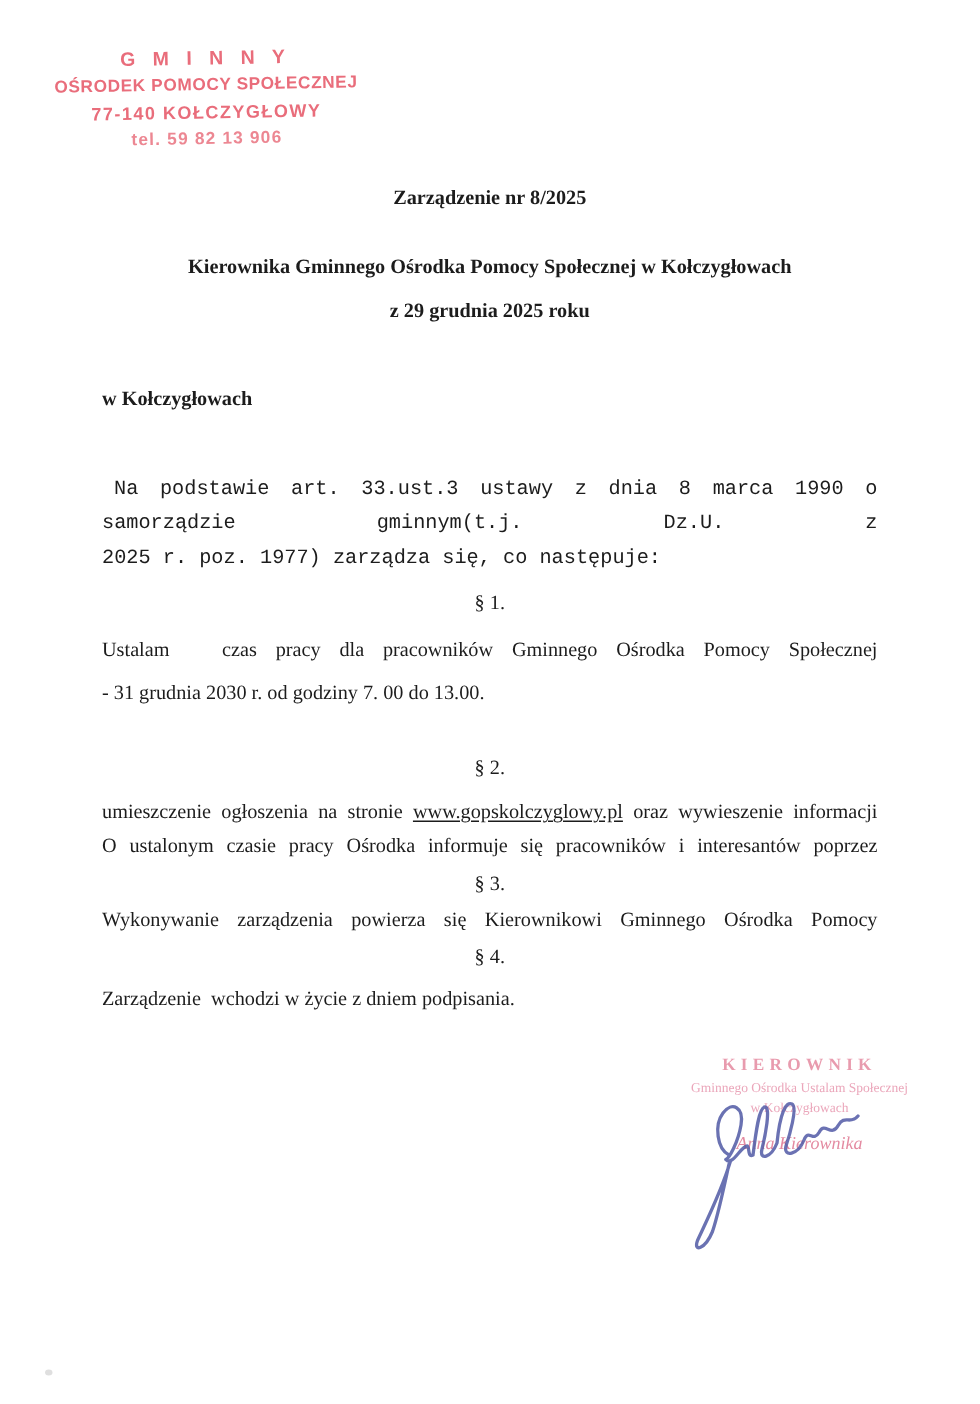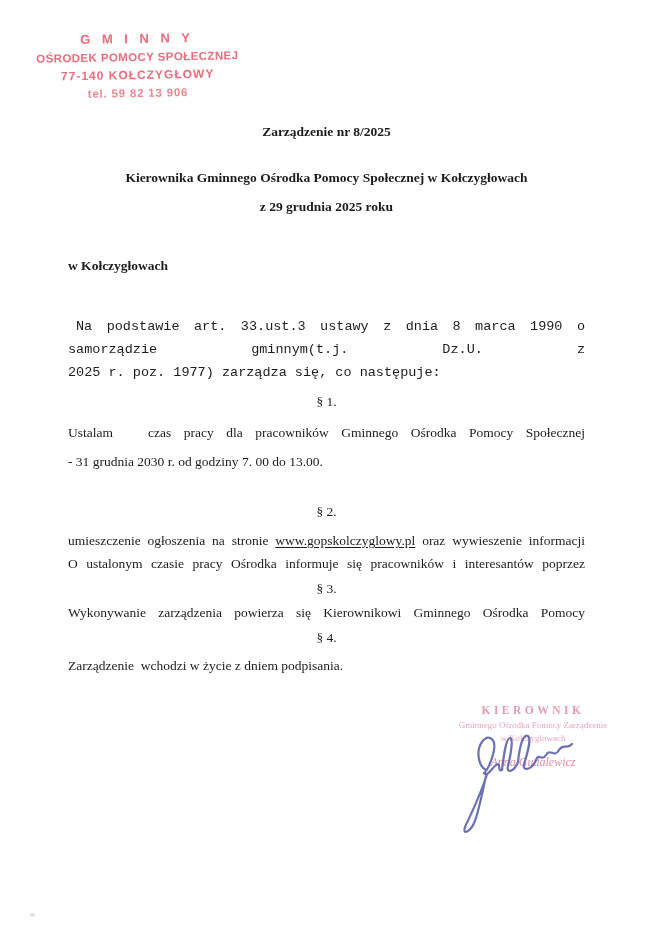--- a/index.html
+++ b/index.html
@@ -117,23 +117,23 @@
       <div class="jline">Wykonywanie zarządzenia powierza się Kierownikowi Gminnego Ośrodka Pomocy</div>
     </div>
 
     <div class="center m-mark4">§ 4.</div>
     <div class="m-body4">Zarządzenie&nbsp; wchodzi w życie z dniem podpisania.</div>
 
   </div>
 
   <div class="stamp-bottom">
     <div class="role">KIEROWNIK</div>
-    <div class="org">Gminnego Ośrodka Pomocy Zarządzenie</div>
+    <div class="org">Gminnego Ośrodka Ustalam Społecznej</div>
     <div class="loc">w Kołczygłowach</div>
-    <div class="name">Anna Gudalewicz</div>
+    <div class="name">Anna Kierownika</div>
   </div>
 
   <svg class="signature-svg" width="170" height="145" viewBox="0 0 170 145">
     <g fill="none" stroke="#565fa8" stroke-width="2.2" stroke-linecap="round" opacity="0.88">
 
       <path d="M 46 70 C 38 66, 36 50, 42 42 C 48 34, 56 38, 54 50 C 52 62, 46 72, 44 73"></path>
 
       <path d="M 44 73 C 48 78, 54 64, 58 64 C 60 64, 58 72, 62 70 C 64 54, 66 38, 70 38 C 74 38, 70 58, 68 66 C 66 74, 74 72, 78 62 C 80 42, 84 34, 88 36 C 92 38, 86 58, 84 64 C 82 72, 92 70, 96 60 C 99 52, 102 62, 106 55 C 110 47, 114 59, 119 50 C 123 43, 127 50, 132 44"></path>
 
       <path d="M 47 74 C 41 94, 31 114, 25 127 C 22 135, 30 133, 35 121 C 39 109, 43 90, 46 76"></path>

